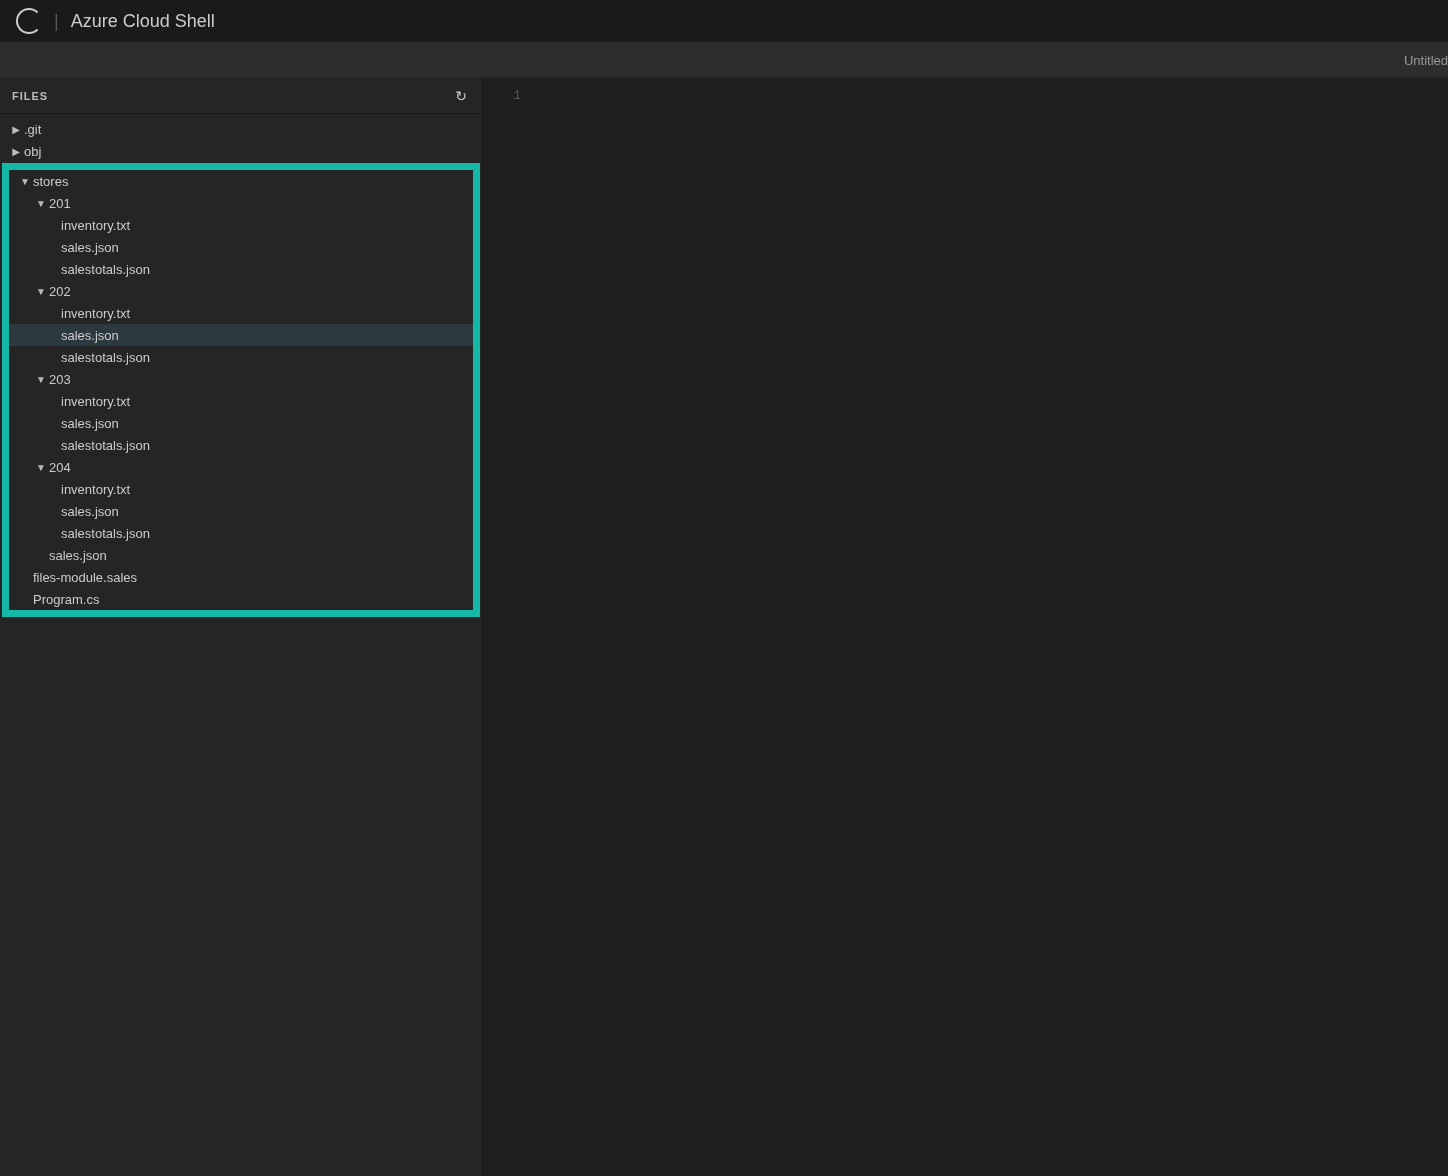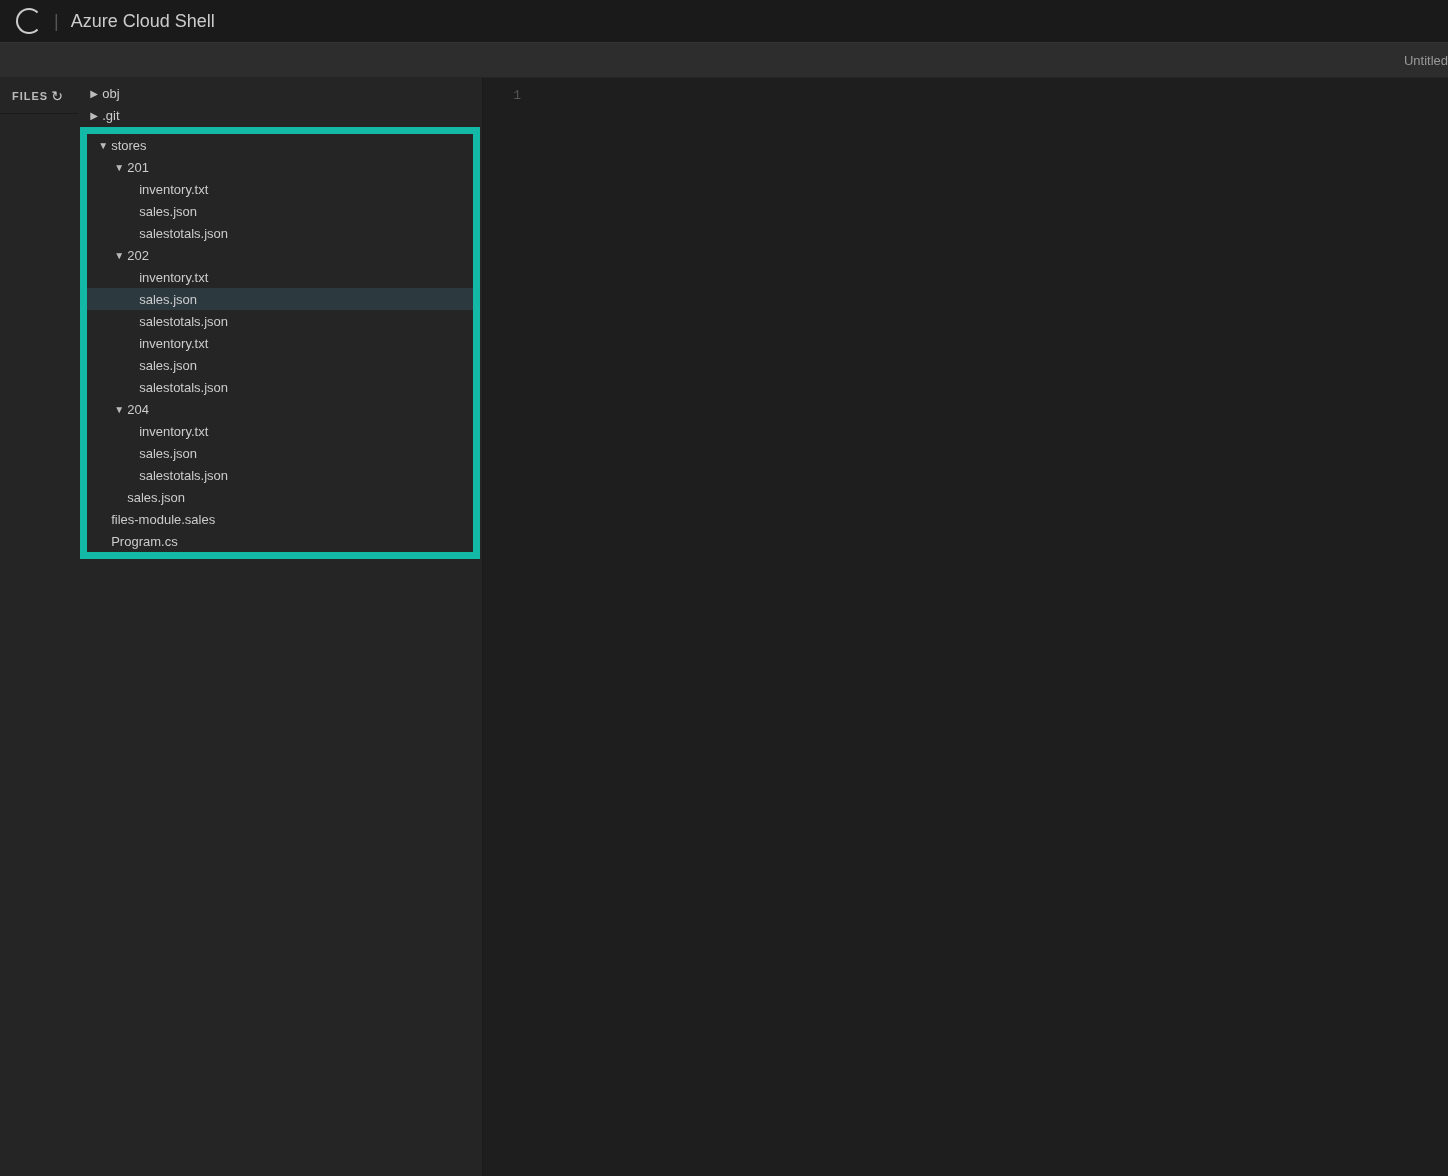--- a/index.html
+++ b/index.html
@@ -69,20 +69,21 @@
       display: flex;
       height: calc(1176px - 43px - 35px);
     }
 
     
     .sidebar {
       width: 483px;
       background: #252526;
       border-right: 1px solid #1a1a1a;
       display: flex;
+      flex-direction: column;
       flex-shrink: 0;
     }
 
     .sidebar-header {
       height: 36px;
       display: flex;
       align-items: center;
       justify-content: space-between;
       padding: 0 12px;
       background: #252526;
@@ -227,28 +228,28 @@
   <div class="sidebar">
     <div class="sidebar-header">
       <span class="sidebar-header-title">FILES</span>
       <div class="sidebar-refresh-icon">↻</div>
     </div>
 
     <div class="sidebar-tree">
 
       <div class="tree-item indent-0">
         <span class="tree-arrow collapsed"></span>
+        <span class="tree-label">.git</span>
+      </div>
+
+      <div class="tree-item indent-0">
+        <span class="tree-arrow collapsed"></span>
         <span class="tree-label">obj</span>
       </div>
 
-      <div class="tree-item indent-0">
-        <span class="tree-arrow collapsed"></span>
-        <span class="tree-label">.git</span>
-      </div>
-
       <div style="border: 7px solid #14b8a6; margin: 1px 2px;">
 
         <div class="tree-item indent-0">
           <span class="tree-arrow expanded"></span>
           <span class="tree-label">stores</span>
         </div>
 
         <div class="tree-item indent-1">
           <span class="tree-arrow expanded"></span>
           <span class="tree-label">201</span>
@@ -282,20 +283,24 @@
         <div class="tree-item indent-2 highlighted" style="background:#2c3a40;">
           <span class="tree-arrow leaf"></span>
           <span class="tree-label">sales.json</span>
         </div>
 
         <div class="tree-item indent-2">
           <span class="tree-arrow leaf"></span>
           <span class="tree-label">salestotals.json</span>
         </div>
 
+        <div class="tree-item indent-1">
+          <span class="tree-arrow expanded"></span>
+          <span class="tree-label">203</span>
+        </div>
 
         <div class="tree-item indent-2">
           <span class="tree-arrow leaf"></span>
           <span class="tree-label">inventory.txt</span>
         </div>
 
         <div class="tree-item indent-2">
           <span class="tree-arrow leaf"></span>
           <span class="tree-label">sales.json</span>
         </div>

